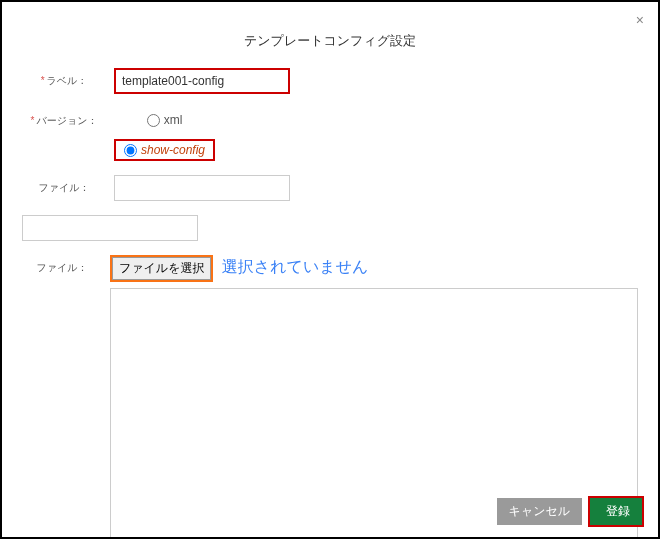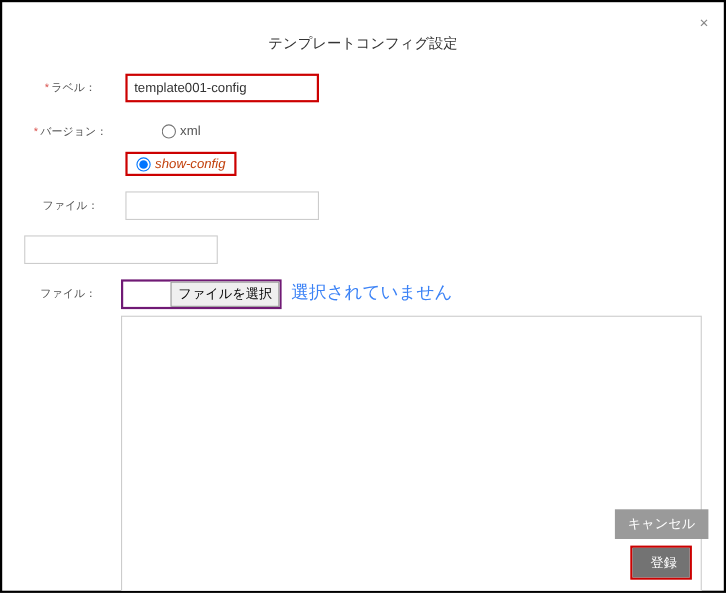--- a/index.html
+++ b/index.html
@@ -95,22 +95,21 @@
     }
     .file-btn {
       border: 1px solid #999;
       background: #efefef;
       font-size: 12px;
       padding: 2px 6px;
       cursor: pointer;
     }
     .file-btn-wrap {
       display: inline-block;
-      border: 2px solid #701a75;
-      padding-left: 43px;
+      border: 2px solid #f97316;
     }
     .file-status {
       font-size: 16px;
       color: #3b82f6;
       margin-left: 4px;
     }
     .big-textarea {
       width: 528px;
       height: 290px;
       border: 1px solid #ccc;
@@ -120,31 +119,30 @@
       padding: 4px;
       display: block;
     }
     .footer {
       position: absolute;
       bottom: 10px;
       right: 14px;
       display: flex;
       gap: 6px;
       align-items: center;
-      flex-direction: column;
     }
     .btn {
       border: none;
       font-size: 12px;
       color: #fff;
       padding: 5px 12px;
       cursor: pointer;
     }
     .btn-cancel { background: #9a9a9a; }
-    .btn-primary { background: #737373; padding-left: 16px; }
+    .btn-primary { background: #15803d; padding-left: 16px; }
     .btn-wrap-highlight {
       border: 2px solid #c00;
       display: inline-block;
     }
   </style>
 </head>
 <body>
 
 <div class="dialog">
 

